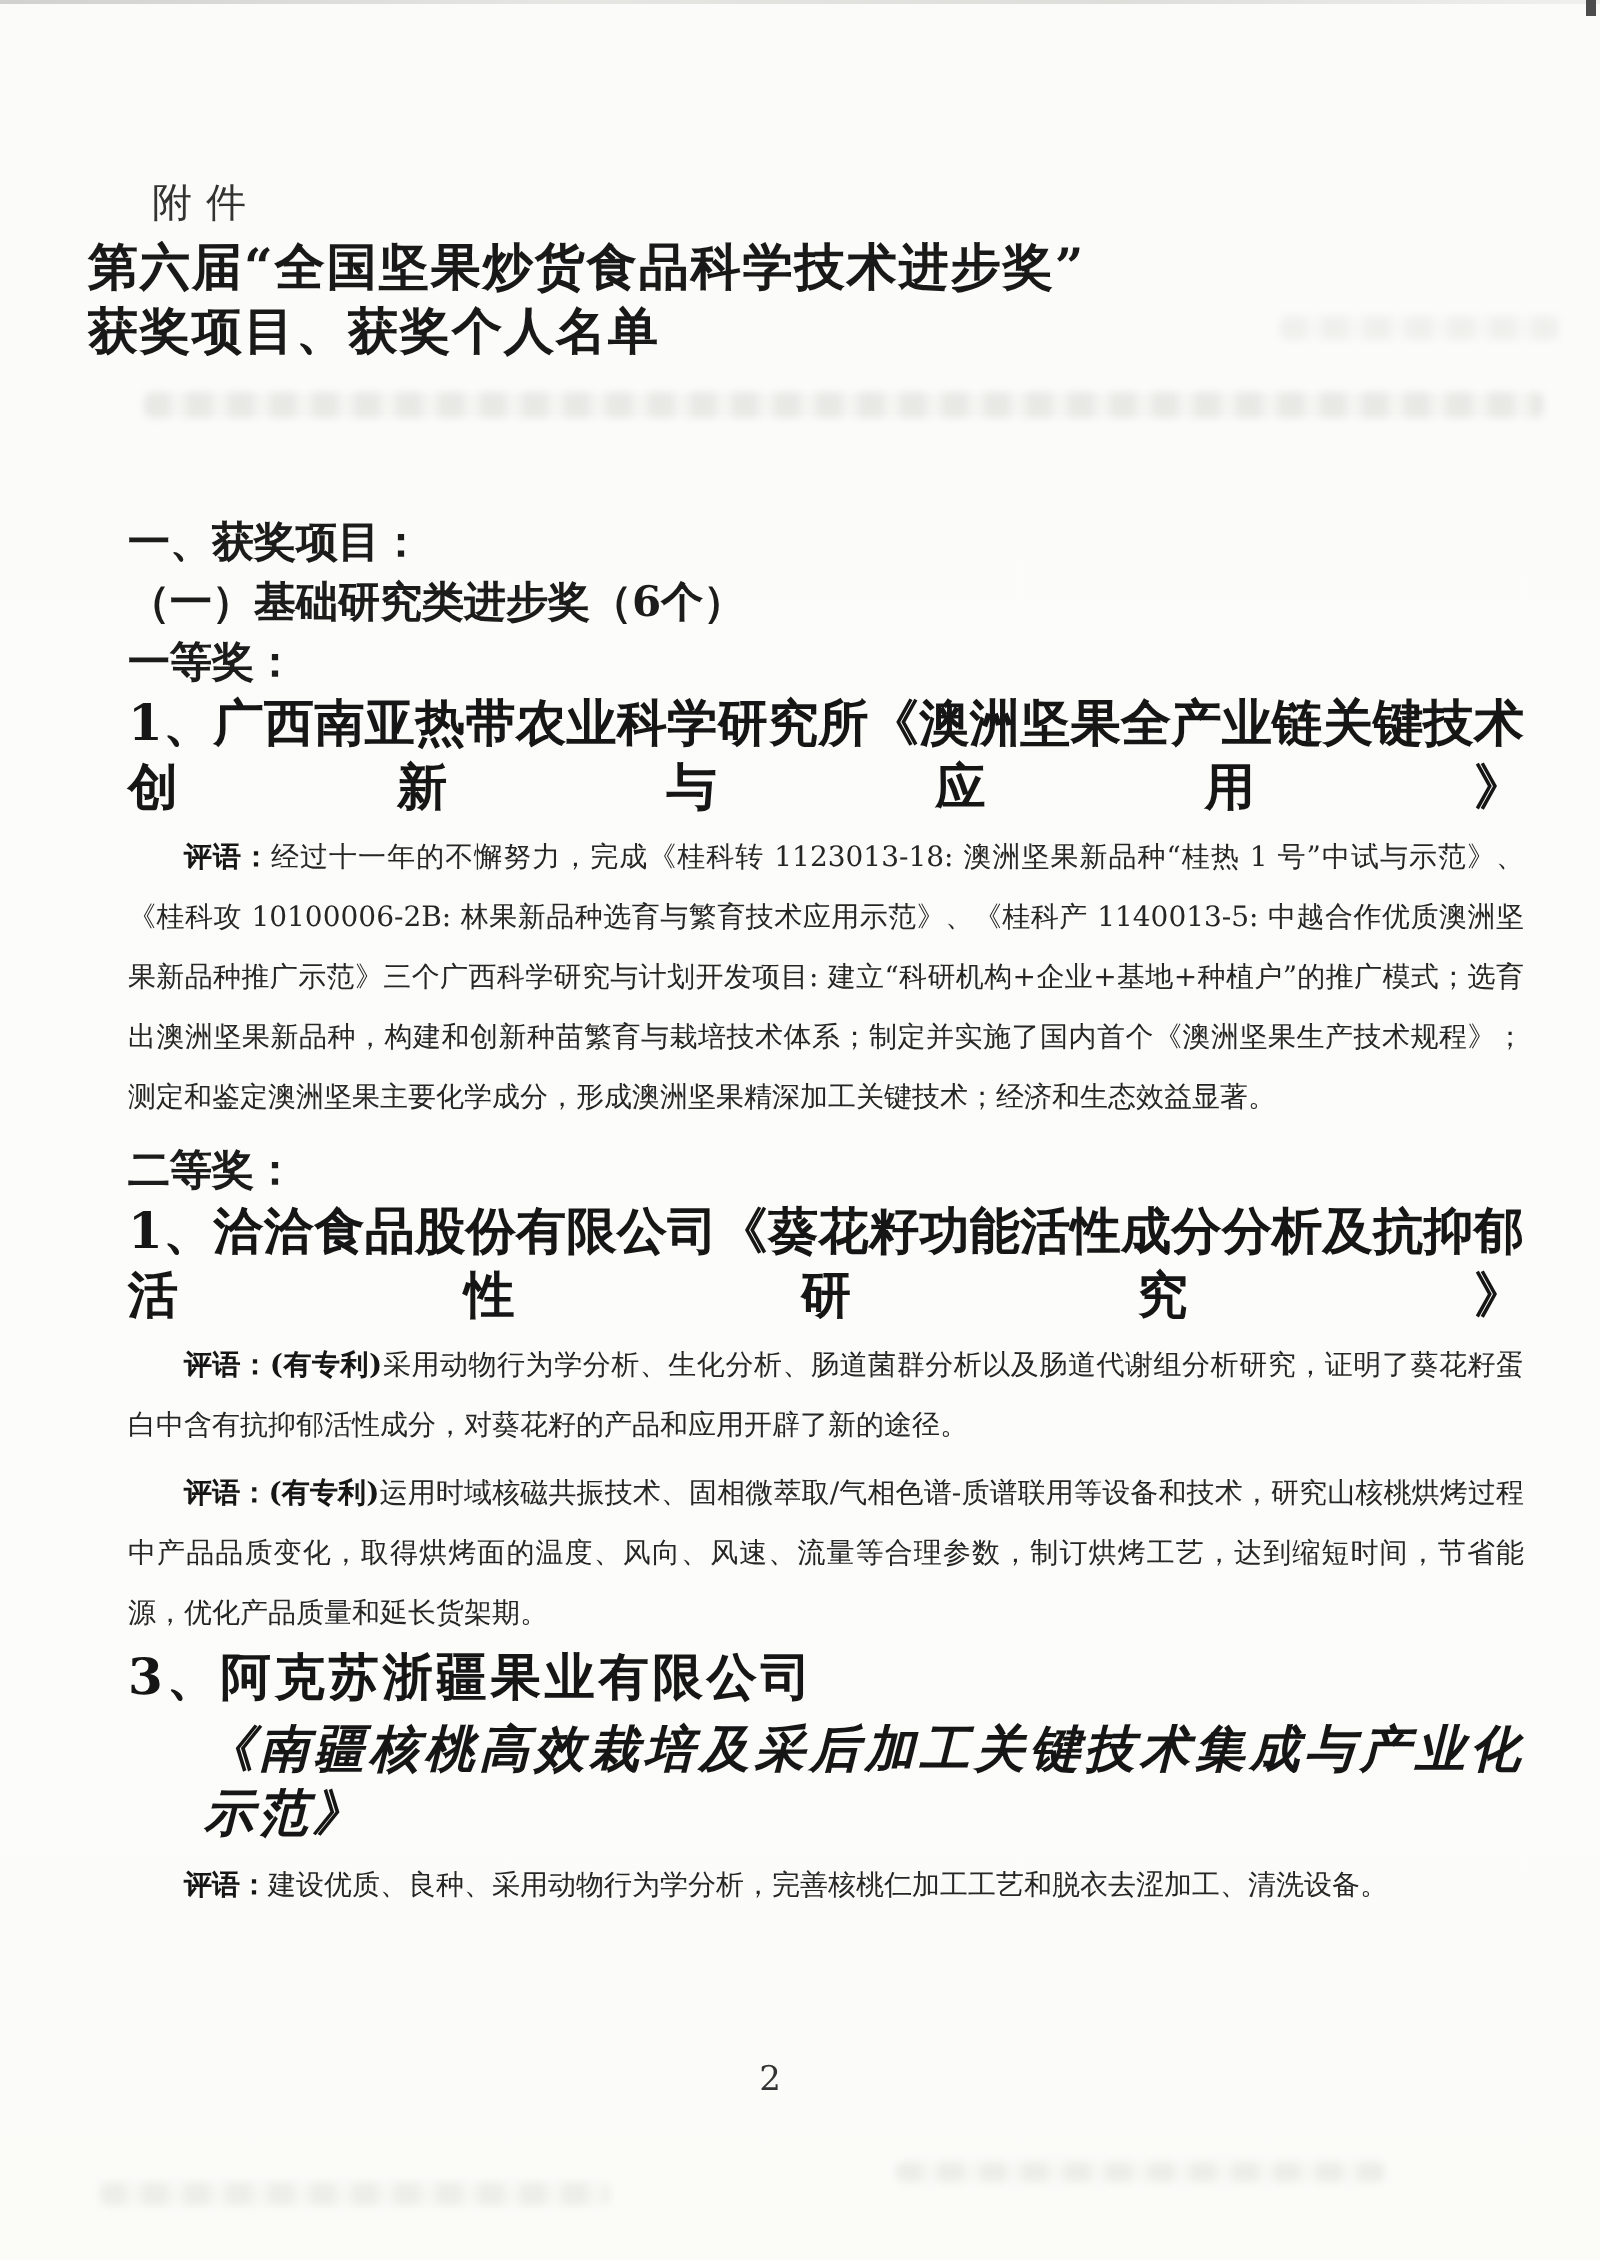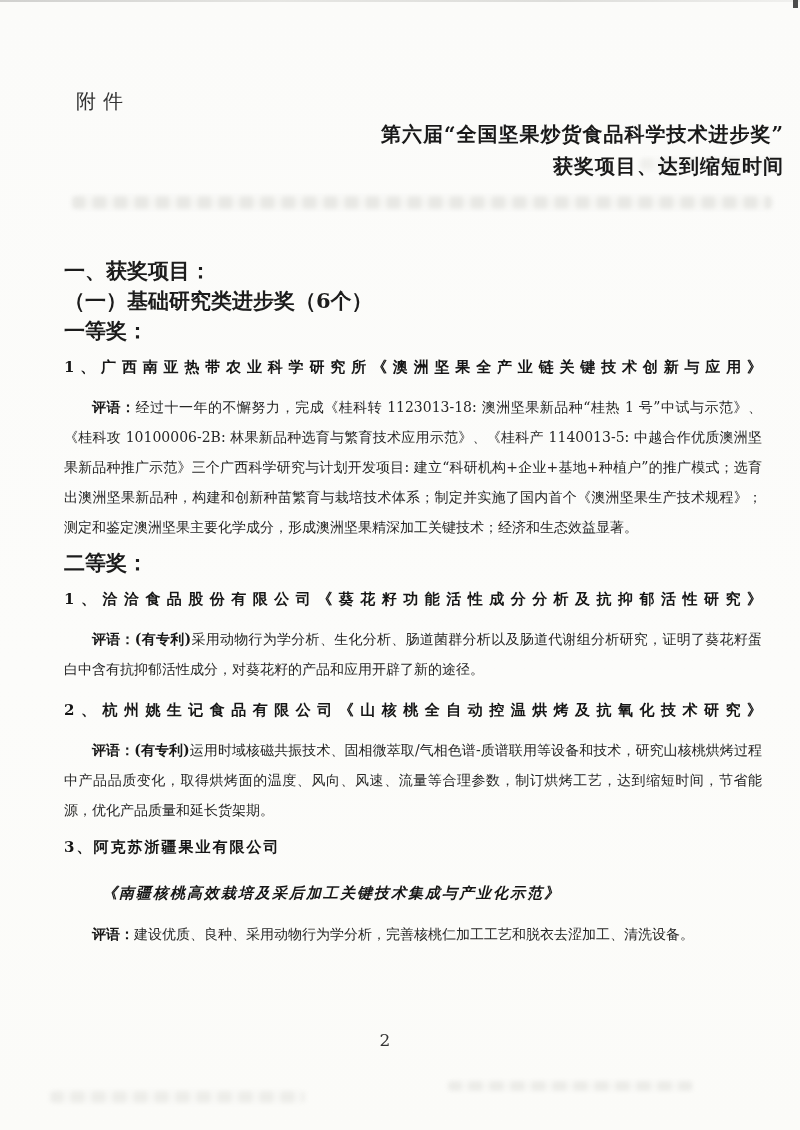--- a/index.html
+++ b/index.html
@@ -34,33 +34,33 @@
   .bleed-title-side  { left: 640px; top: 158px; width: 140px; height: 12px; opacity:.45; }
   .bleed-bottom-left { left: 50px; top: 1091px; width: 255px; height: 12px; opacity:.55; }
   .bleed-bottom-right{ left: 448px; top: 1081px; width: 245px; height: 10px; opacity:.6; }
 
   .attachment-label {
     position: absolute; left: 76px; top: 88px;
     font-size: 20px; letter-spacing: 7px; color: #333;
   }
   .doc-title {
     position: absolute; left: 44px; right: 16px; top: 118px;
-    text-align: right; font-weight: 700;
-    font-size: 20px; line-height: 32px; letter-spacing: 1px;
+    text-align: left; font-weight: 700;
+    font-size: 25px; line-height: 32px; letter-spacing: 1px;
     color: #191919;
   }
   .content {
     position: absolute; left: 64px; top: 212px; width: 698px; margin-top: 44px;
   }
   .h-line {
     font-size: 21px; line-height: 30px; font-weight: 700;
     color: #1c1c1c; white-space: nowrap;
   }
   .entry-title {
-    font-size: 15px; line-height: 42px; font-weight: 700;
+    font-size: 25px; line-height: 32px; font-weight: 700;
     color: #161616;
     text-align: justify; text-align-last: justify;
   }
   .entry-title-short { text-align-last: auto; letter-spacing: 2px; }
   .entry-title-indent {
     text-align-last: auto; padding-left: 38px; letter-spacing: 2px;
   }
   .review {
     margin: 4px 0 0 0;
     font-size: 14px; line-height: 30px;
@@ -88,42 +88,41 @@
   <div class="corner-mark"></div>
   <div class="bleed bleed-under-title"></div>
   <div class="bleed bleed-title-side"></div>
   <div class="bleed bleed-bottom-left"></div>
   <div class="bleed bleed-bottom-right"></div>
 
   <div class="attachment-label">附件</div>
 
   <div class="doc-title">
     <div>第六届“全国坚果炒货食品科学技术进步奖”</div>
-    <div>获奖项目、达到缩短时间</div>
+    <div>获奖项目、获奖个人名单</div>
   </div>
 
   <div class="content">
 
     <div class="h-line">一、获奖项目：</div>
 
     <div class="h-line">（一）基础研究类进步奖（6个）</div>
 
     <div class="h-line">一等奖：</div>
 
     <div class="entry-title">1、广西南亚热带农业科学研究所《澳洲坚果全产业链关键技术创新与应用》</div>
 
     <p class="review"><span class="lbl">评语：</span><span>经过十一年的不懈努力，完成《桂科转 1123013-18: 澳洲坚果新品种“桂热 1 号”中试与示范》、《桂科攻 10100006-2B: 林果新品种选育与繁育技术应用示范》、《桂科产 1140013-5: 中越合作优质澳洲坚果新品种推广示范》三个广西科学研究与计划开发项目: 建立“科研机构+企业+基地+种植户”的推广模式；选育出澳洲坚果新品种，构建和创新种苗繁育与栽培技术体系；制定并实施了国内首个《澳洲坚果生产技术规程》；测定和鉴定澳洲坚果主要化学成分，形成澳洲坚果精深加工关键技术；经济和生态效益显著。</span></p>
 
     <div class="h-line mt6">二等奖：</div>
 
     <div class="entry-title">1、洽洽食品股份有限公司《葵花籽功能活性成分分析及抗抑郁活性研究》</div>
 
     <p class="review"><span class="lbl">评语：</span><span class="patent">(有专利)</span><span>采用动物行为学分析、生化分析、肠道菌群分析以及肠道代谢组分析研究，证明了葵花籽蛋白中含有抗抑郁活性成分，对葵花籽的产品和应用开辟了新的途径。</span></p>
 
-    <div class="entry-title mt5">2、杭州姚生记食品有限公司《山核桃全自动控温烘烤及抗氧化技术研究》</div>
 
     <p class="review"><span class="lbl">评语：</span><span class="patent">(有专利)</span><span>运用时域核磁共振技术、固相微萃取/气相色谱-质谱联用等设备和技术，研究山核桃烘烤过程中产品品质变化，取得烘烤面的温度、风向、风速、流量等合理参数，制订烘烤工艺，达到缩短时间，节省能源，优化产品质量和延长货架期。</span></p>
 
     <div class="h-line entry-title entry-title-short mt1">3、阿克苏浙疆果业有限公司</div>
 
     <div class="entry-title entry-title-indent mt4">《南疆核桃高效栽培及采后加工关键技术集成与产业化示范》</div>
 
     <p class="review review-last"><span class="lbl">评语：</span><span>建设优质、良种、采用动物行为学分析，完善核桃仁加工工艺和脱衣去涩加工、清洗设备。</span></p>
 
   </div>

